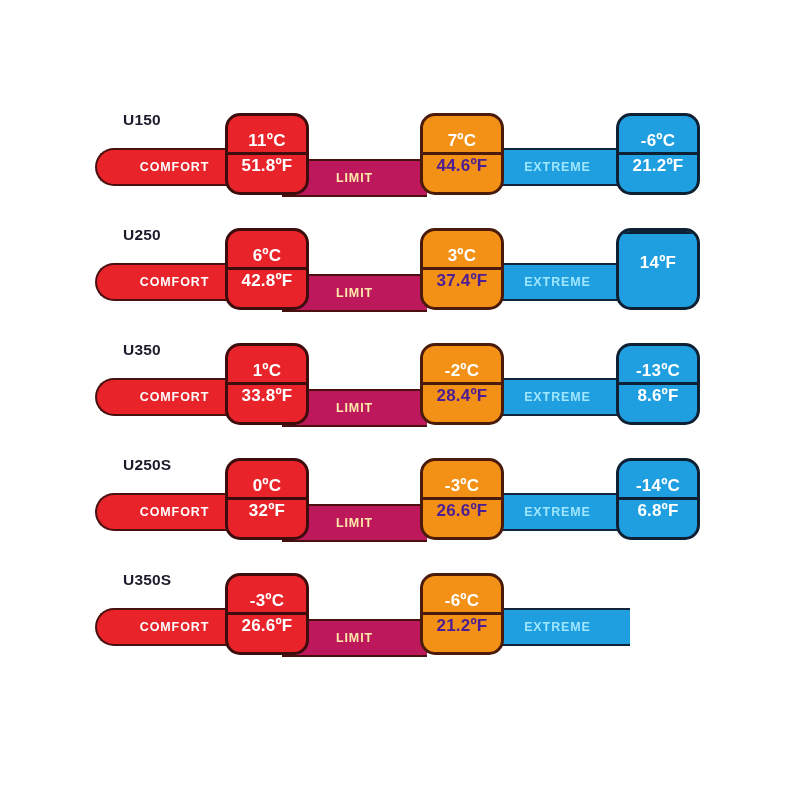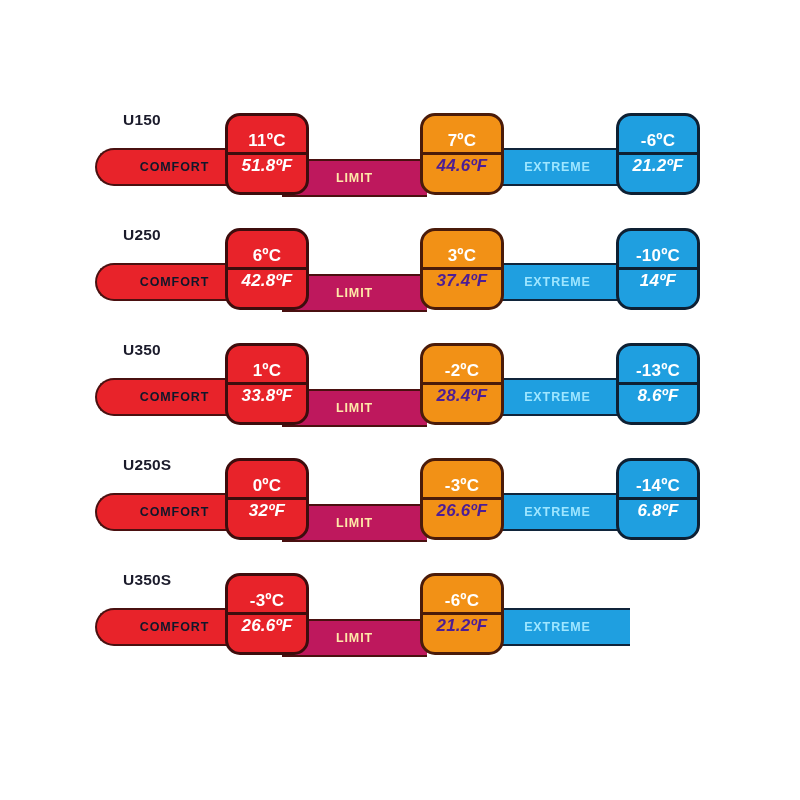--- a/index.html
+++ b/index.html
@@ -63,21 +63,21 @@
   
   .band-comfort {
     left: 95px;
     width: 145px;
     background: #e8232a;
     border: 2.5px solid #4a1010;
     border-right: none;
     border-radius: 19px 0 0 19px;
     box-sizing: border-box;
   }
-  .band-comfort .band-label { color: #0f172a; padding-left: 12px; }
+  .band-comfort .band-label { color: #ffffff; padding-left: 12px; }
 
   
   .band-limit {
     left: 282px;
     width: 145px;
     background: #be185d;
     border: 2.5px solid #4a1010;
     border-left: none;
     border-right: none;
     box-sizing: border-box;
@@ -114,21 +114,21 @@
     display: flex;
     align-items: center;
     justify-content: center;
     font-size: 17px;
     font-weight: bold;
     line-height: 1;
     letter-spacing: 0.2px;
     white-space: nowrap;
   }
   .tempbox .cell.celsius { padding-top: 14px; }
-  .tempbox .cell.fahrenheit { padding-bottom: 16px; font-style: italic; }
+  .tempbox .cell.fahrenheit { padding-bottom: 16px; }
 
   
   .box-comfort {
     left: 225px;
     background: #e8232a;
     border: 3px solid #3d0d0d;
   }
   .box-comfort .cell { color: #ffffff; }
   .box-comfort .cell.fahrenheit { border-top: 3px solid #3d0d0d; }
 
@@ -193,21 +193,20 @@
     </div>
     <div class="tempbox box-comfort">
       <div class="cell celsius">6ºC</div>
       <div class="cell fahrenheit">42.8ºF</div>
     </div>
     <div class="tempbox box-limit">
       <div class="cell celsius">3ºC</div>
       <div class="cell fahrenheit">37.4ºF</div>
     </div>
     <div class="tempbox box-extreme">
-      <div class="cell celsius">-10ºC</div>
       <div class="cell fahrenheit">14ºF</div>
     </div>
   </div>
 
   <div class="row" style="top:330px">
     <div class="model-label">U350</div>
     <div class="band band-comfort">
       <div class="band-label">COMFORT</div>
     </div>
     <div class="band band-limit">

